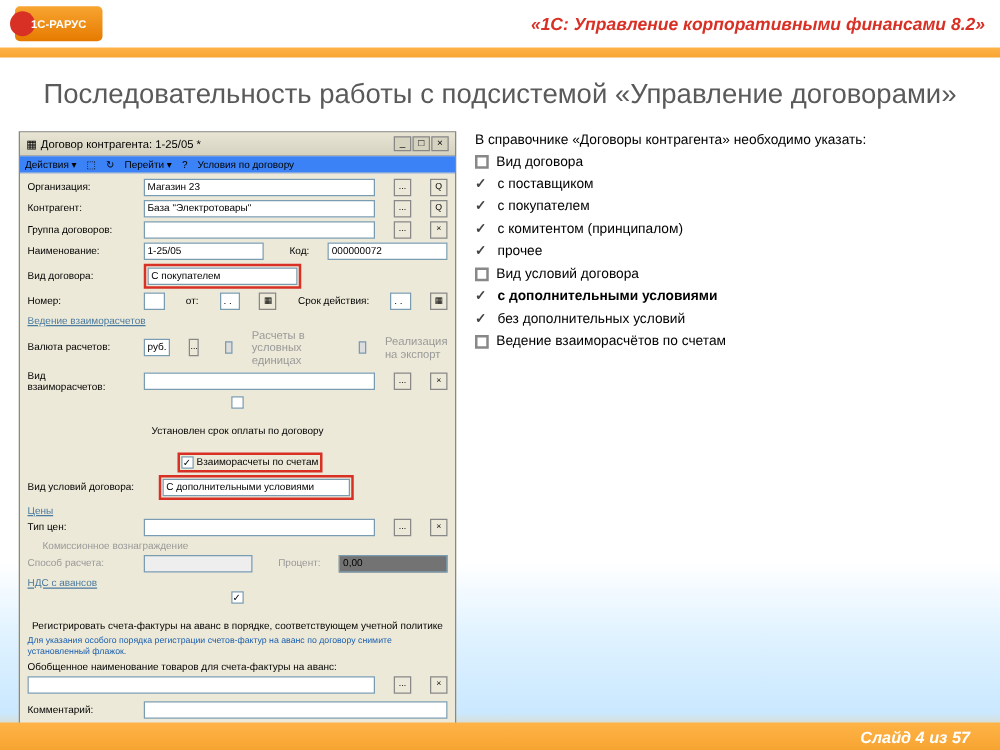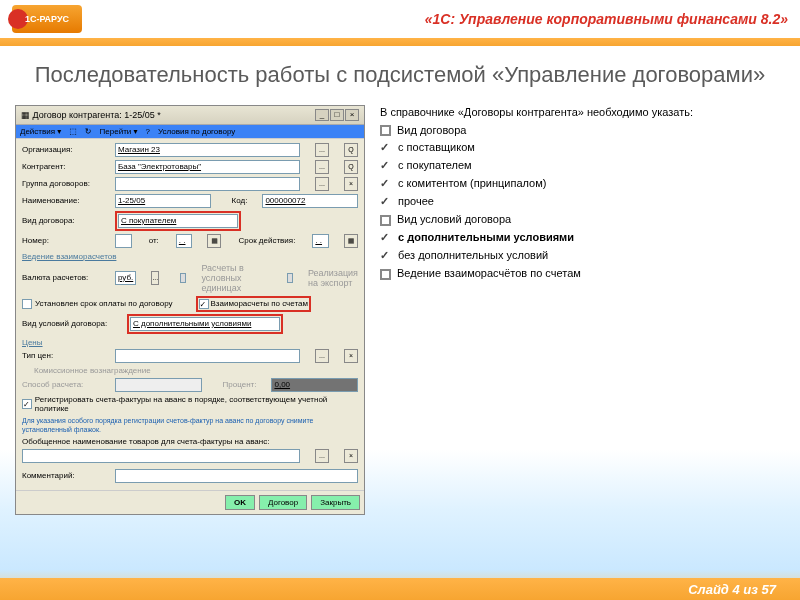--- a/index.html
+++ b/index.html
@@ -14,26 +14,26 @@
 .screenshot { width:350px; background:#ece9d8; border:1px solid #888; font-size:9px; color:#000; }
 .win-title { background:linear-gradient(#e8e5d4,#d6d2c0); padding:3px 5px; display:flex; align-items:center; justify-content:space-between; border-bottom:1px solid #aaa; }
 .win-title .txt { display:flex; align-items:center; gap:3px; }
 .win-btns { display:flex; gap:1px; }
 .win-btn { width:14px; height:12px; background:#d6d2c0; border:1px solid #888; font-size:8px; line-height:10px; text-align:center; cursor:pointer; }
 .toolbar { background:#3b82f6; padding:2px 4px; display:flex; gap:8px; border-bottom:1px solid #ccc; font-size:8px; }
 .tb-btn { display:flex; align-items:center; gap:2px; cursor:pointer; }
 .form-body { padding:4px 6px; background:#ece9d8; }
 .row { display:flex; align-items:center; margin-bottom:3px; gap:15px; }
 .lbl { width:78px; font-size:8px; flex-shrink:0; }
-.inp { flex:1; height:14px; background:#fff; border:1px solid #7a9cb0; padding:0 2px; font-size:8px; line-height:12px;text-decoration:underline; }
+.inp { flex:1; height:14px; background:#fff; border:1px solid #7a9cb0; padding:0 2px; font-size:8px; line-height:12px; }
 .inp-sm { width:60px; }
 .dots-btn { width:14px; height:14px; background:#ece9d8; border:1px solid #888; font-size:7px; text-align:center; line-height:12px; cursor:pointer; }
 .hl-red { border:2px solid #d93025; padding:1px; }
 .section-hdr { color:#4a7a9e; font-size:8px; margin:4px 0 2px; text-decoration:underline; }
-.chk-row { display:flex; align-items:center; gap:3px; font-size:8px; margin:2px 0; }
+.chk-row { display:flex; align-items:center; gap:13px; font-size:8px; margin:2px 0;flex-direction:column; }
 .chk { width:10px; height:10px; border:1px solid #7a9cb0; background:#fff; }
 .gray-section { color:#999; font-size:8px; margin:3px 12px; }
 .blue-note { color:#1a5fb0; font-size:7px; margin:3px 0; line-height:1.3; }
 .btn-bar { display:flex; justify-content:flex-end; gap:4px; padding:4px; background:#ece9d8; border-top:1px solid #ccc; }
 .btn { background:#86efac; border:1px solid #888; padding:2px 8px; font-size:8px; cursor:pointer; }
 .text-col { flex:1; font-size:11px; line-height:1.45; color:#000; }
 .text-col .para { margin-bottom:2px; }
 .bullet-sq { display:inline-block; width:11px; height:11px; border:2px solid #888; margin-right:6px; vertical-align:middle; }
 .check { display:inline-block; width:14px; margin-right:4px; color:#444; font-weight:bold; }
 .bold-item { font-weight:bold; }
@@ -118,20 +118,26 @@
       <div class="section-hdr">Ведение взаиморасчетов</div>
       <div class="row">
           <span class="lbl">Валюта расчетов:</span>
           <div class="inp" style="width:30px">руб.</div>
           <div class="dots-btn">...</div>
           <span class="chk" style="margin-left:6px;background:#ddd"></span>
           <span style="color:#999">Расчеты в условных единицах</span>
           <span class="chk" style="margin-left:6px;background:#ddd"></span>
           <span style="color:#999">Реализация на экспорт</span>
         </div>
+      <div class="row">
+          <span class="lbl">Вид взаиморасчетов:</span>
+          <div class="inp"></div>
+          <div class="dots-btn">...</div>
+          <div class="dots-btn">×</div>
+        </div>
       <div class="chk-row">
           <span class="chk"></span>
           <span>Установлен срок оплаты по договору</span>
           <span class="hl-red" style="margin-left:20px;display:flex;align-items:center;gap:2px">
             <span class="chk" style="background:#fff">✓</span>
             <span>Взаиморасчеты по счетам</span>
           </span>
         </div>
       <div class="row">
           <span class="lbl" style="width:90px">Вид условий договора:</span>
@@ -146,20 +152,21 @@
           <div class="dots-btn">...</div>
           <div class="dots-btn">×</div>
         </div>
       <div class="gray-section">Комиссионное вознаграждение</div>
       <div class="row">
           <span class="lbl" style="color:#999">Способ расчета:</span>
           <div class="inp" style="background:#eee"></div>
           <span style="color:#999;margin-left:6px;font-size:8px">Процент:</span>
           <div class="inp" style="width:40px;background:#737373">0,00</div>
         </div>
+      <div class="section-hdr">НДС с авансов</div>
       <div class="chk-row">
           <span class="chk">✓</span>
           <span>Регистрировать счета-фактуры на аванс в порядке, соответствующем учетной политике</span>
         </div>
       <div class="blue-note">Для указания особого порядка регистрации счетов-фактур на аванс по договору снимите установленный флажок.</div>
       <div style="font-size:8px;margin:3px 0">Обобщенное наименование товаров для счета-фактуры на аванс:</div>
       <div class="row">
           <div class="inp"></div>
           <div class="dots-btn">...</div>
           <div class="dots-btn">×</div>

